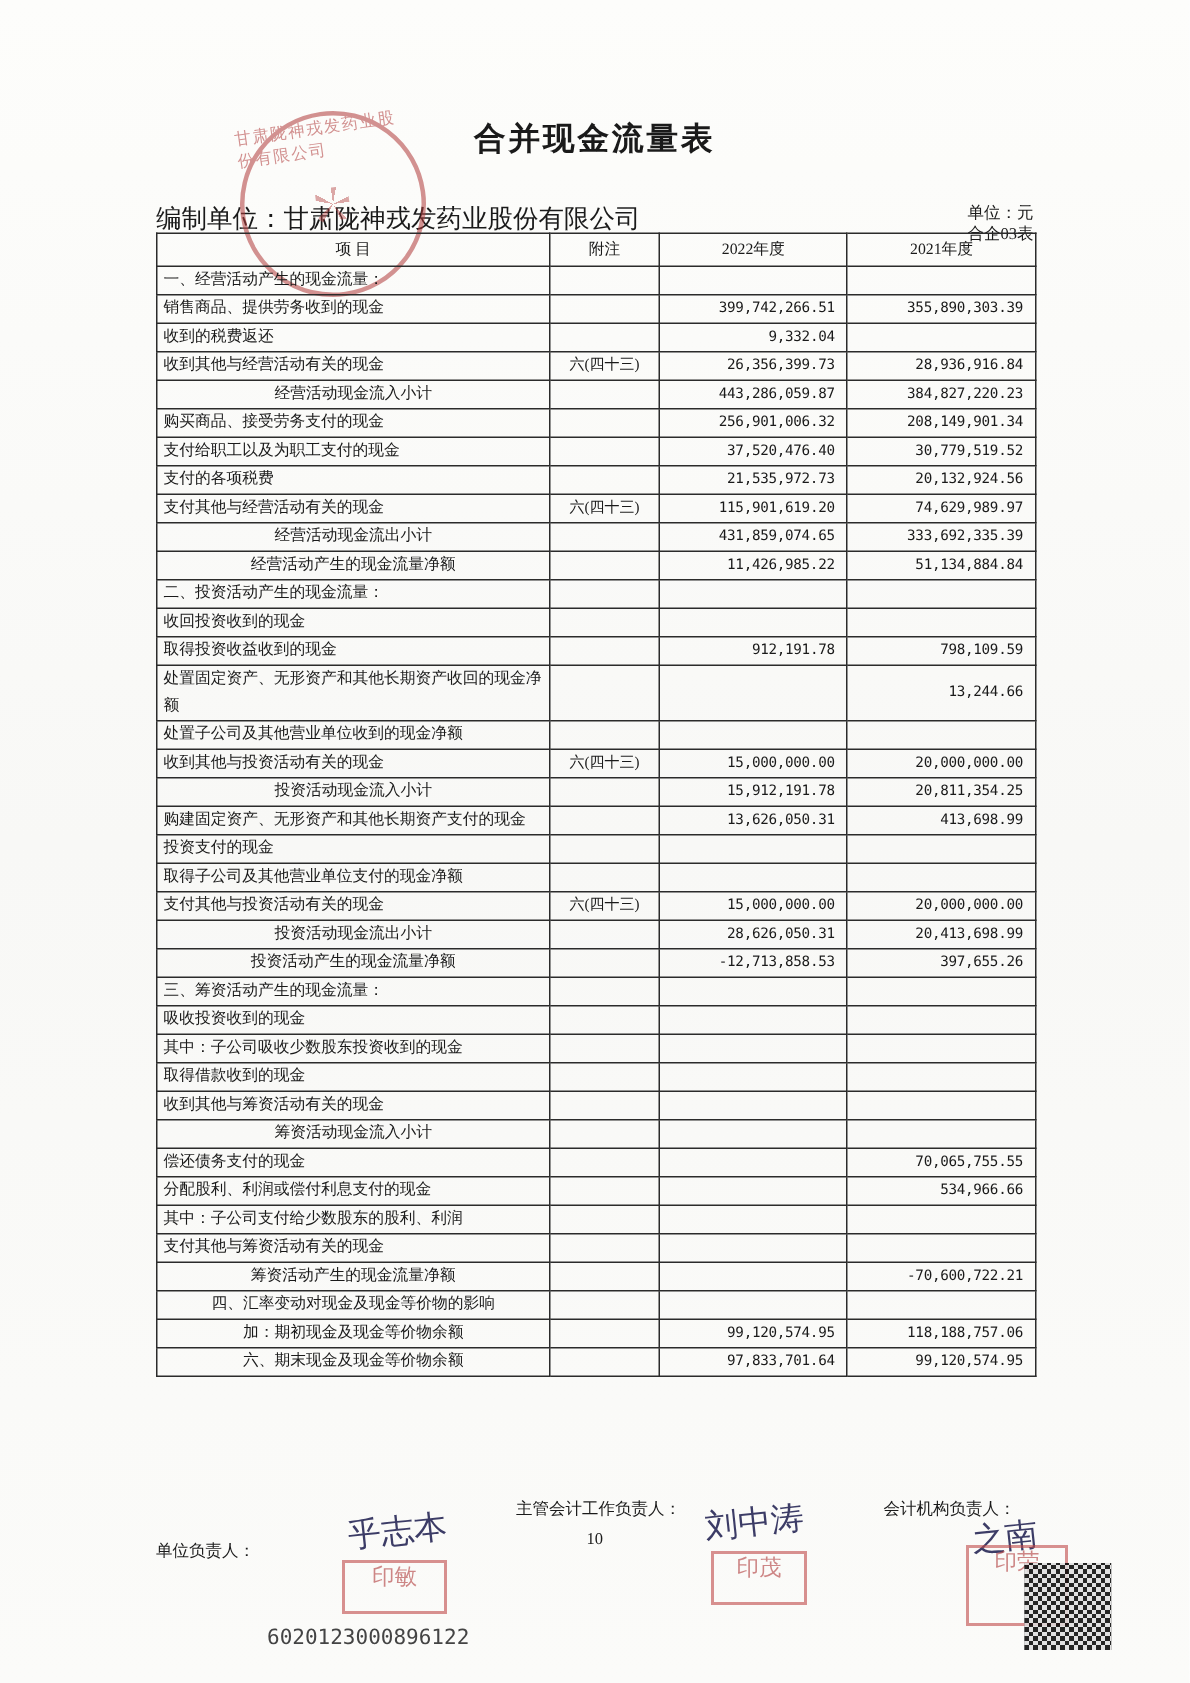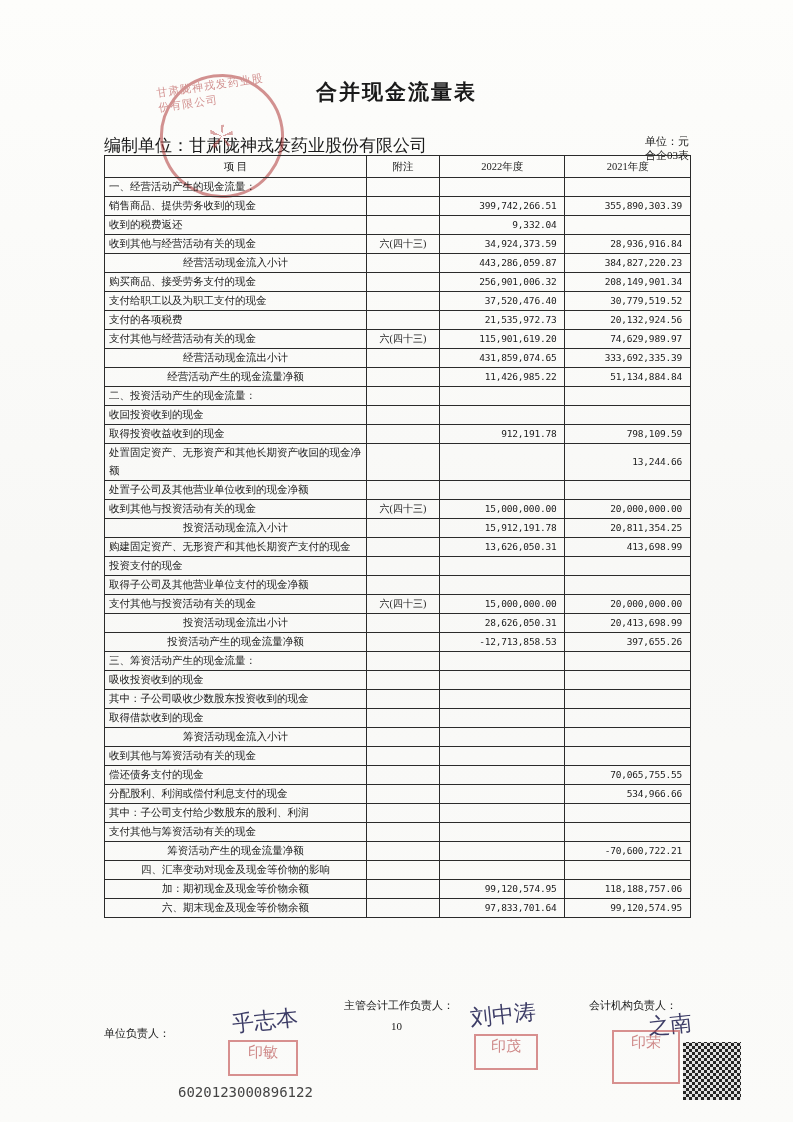--- a/index.html
+++ b/index.html
@@ -232,21 +232,21 @@
         </tr>
         <tr>
           <td class="lvl1">收到的税费返还</td>
           <td class="note"></td>
           <td class="num">9,332.04</td>
           <td class="num"></td>
         </tr>
         <tr>
           <td class="lvl1">收到其他与经营活动有关的现金</td>
           <td class="note">六(四十三)</td>
-          <td class="num">34,924,373.59</td>
+          <td class="num">26,356,399.73</td>
           <td class="num">28,936,916.84</td>
         </tr>
         <tr>
           <td class="subtotal lvl0">经营活动现金流入小计</td>
           <td class="note"></td>
           <td class="num">443,286,059.87</td>
           <td class="num">384,827,220.23</td>
         </tr>
         <tr>
           <td class="lvl1">购买商品、接受劳务支付的现金</td>
@@ -380,27 +380,27 @@
           <td class="num"></td>
           <td class="num"></td>
         </tr>
         <tr>
           <td class="lvl1">取得借款收到的现金</td>
           <td class="note"></td>
           <td class="num"></td>
           <td class="num"></td>
         </tr>
         <tr>
+          <td class="lvl1">收到其他与筹资活动有关的现金</td>
+          <td class="note"></td>
+          <td class="num"></td>
+          <td class="num"></td>
+        </tr>
+        <tr>
           <td class="subtotal lvl0">筹资活动现金流入小计</td>
-          <td class="note"></td>
-          <td class="num"></td>
-          <td class="num"></td>
-        </tr>
-        <tr>
-          <td class="lvl1">收到其他与筹资活动有关的现金</td>
           <td class="note"></td>
           <td class="num"></td>
           <td class="num"></td>
         </tr>
         <tr>
           <td class="lvl1">偿还债务支付的现金</td>
           <td class="note"></td>
           <td class="num"></td>
           <td class="num">70,065,755.55</td>
         </tr>
@@ -456,17 +456,17 @@
   </div>
 
   <div class="pageno">10</div>
 
   <div class="sig" style="left:232px; top:1006px;">乎志本</div>
   <div class="sig" style="left:470px; top:1000px;">刘中涛</div>
   <div class="sig" style="left:648px; top:1010px;">之南</div>
 
   <div class="red-sq" style="left:228px; top:1040px; width:62px; height:28px;"><span>印敏</span></div>
   <div class="red-sq" style="left:474px; top:1034px; width:56px; height:28px;"><span>印茂</span></div>
-  <div class="red-sq" style="left:612px; top:1030px; width:60px; height:46px;"><span>印荣</span></div>
+  <div class="red-sq" style="left:644px; top:1030px; width:60px; height:46px;font-family:Liberation Mono, monospace;"><span>印荣</span></div>
 
   <div class="barcode">6020123000896122</div>
   <div class="qr"></div>
 </div>
 
 </body></html>

